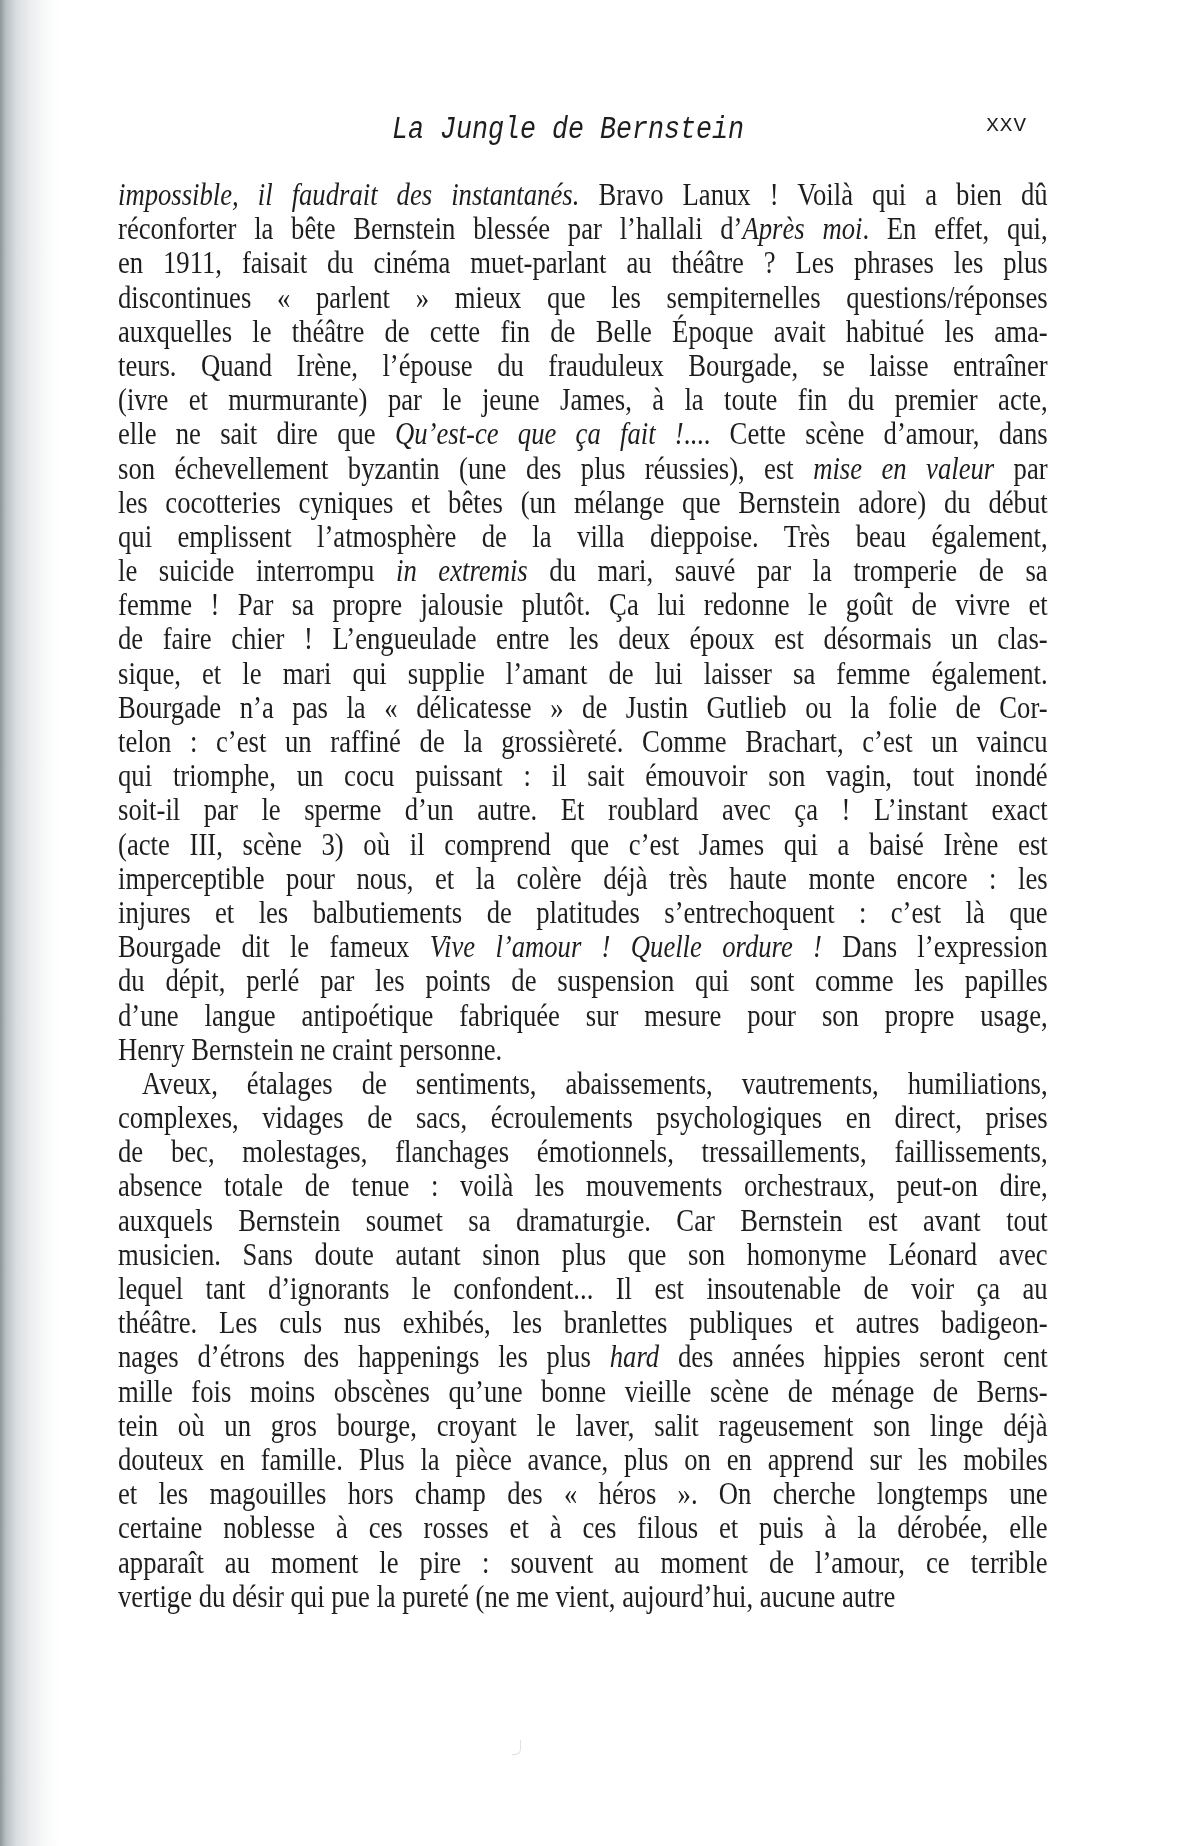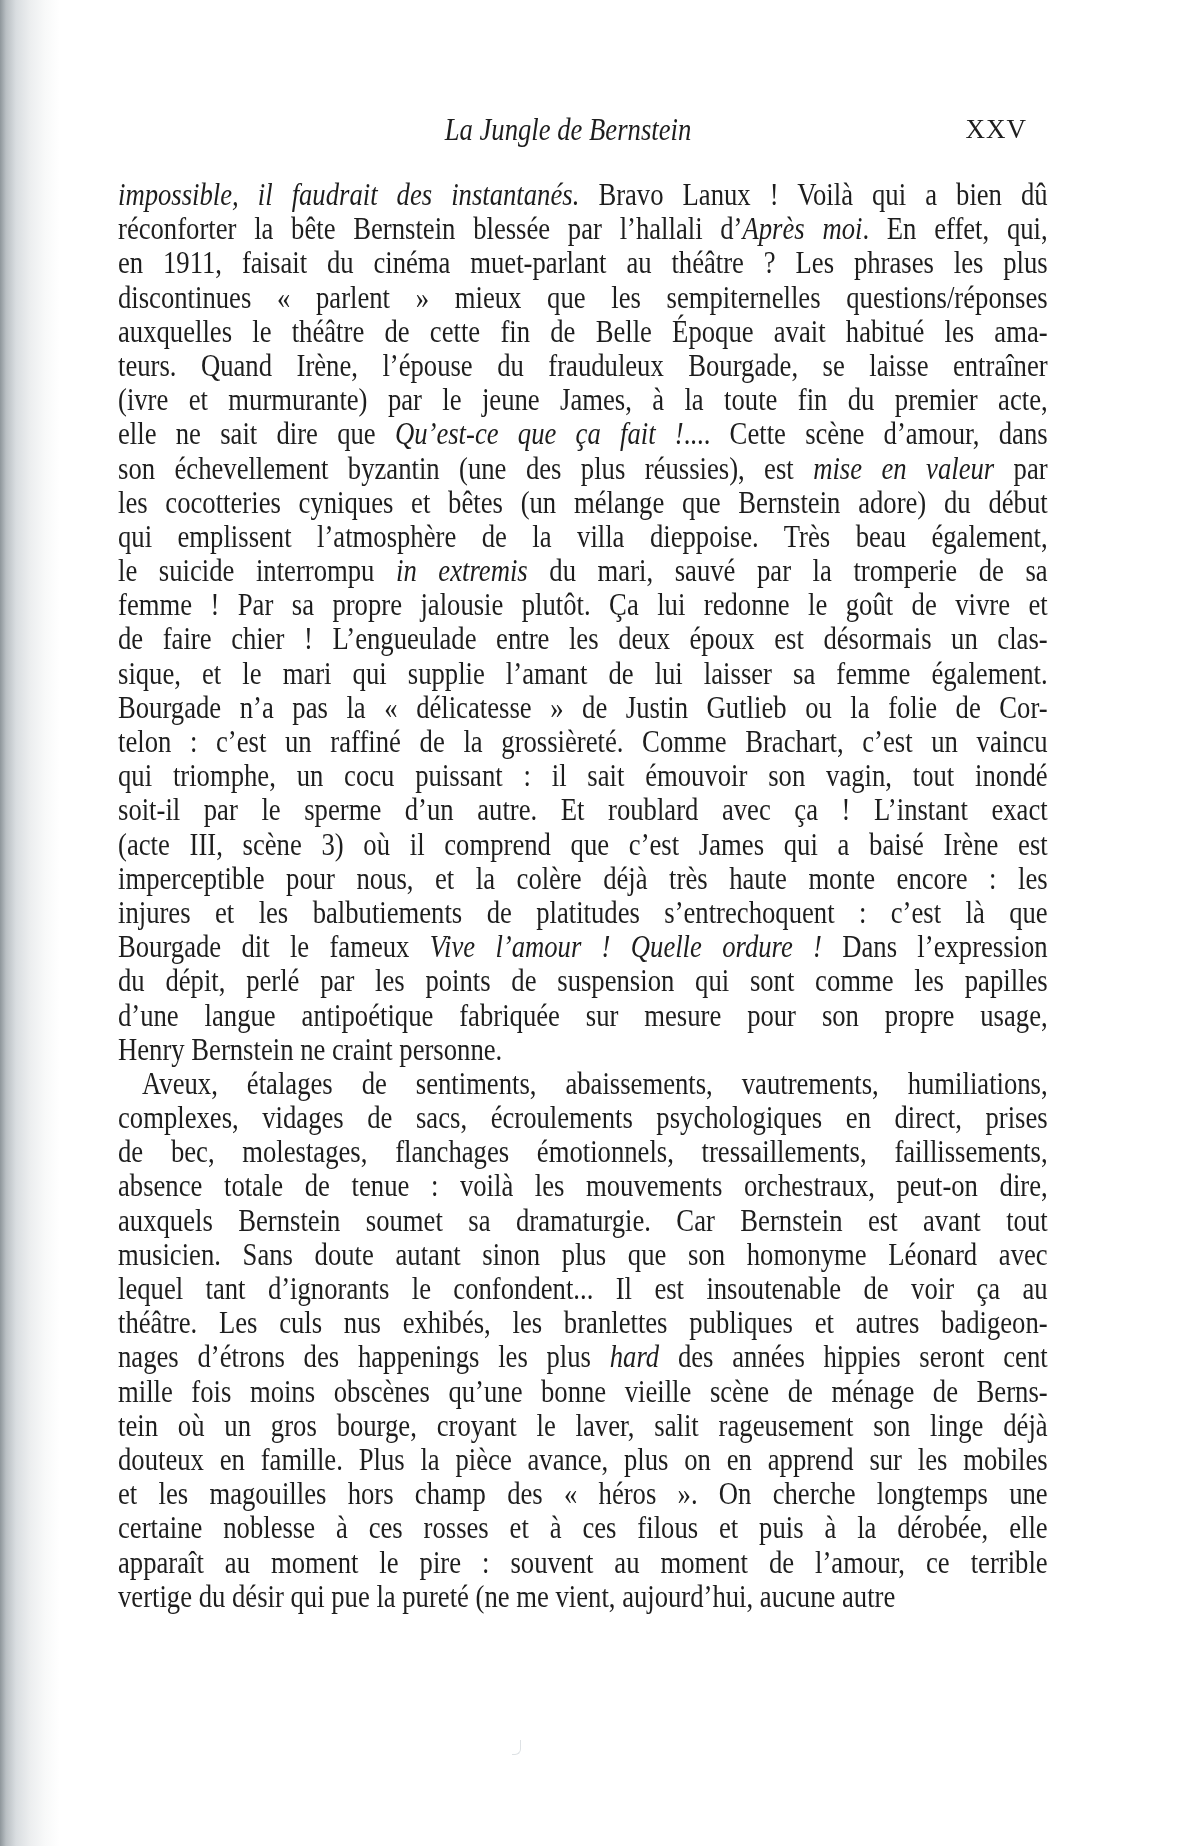--- a/index.html
+++ b/index.html
@@ -7,29 +7,29 @@
     width:1200px; height:1846px; overflow:hidden; position:relative;
     background:#ffffff;
     font-family:"Liberation Serif","DejaVu Serif",serif;
     color:#1e1e1e;
   }
   .gutter {
     position:absolute; left:0; top:0; width:60px; height:1846px;
     background:linear-gradient(to right,#8e969b 0px,#b9bfc3 6px,#d9dde0 16px,#eceeef 30px,#f8f9f9 45px,#ffffff 60px);
   }
   .header {
-    position:absolute; top:112px; left:103px; width:930px; height:40px;
+    position:absolute; top:112px; left:103px; width:930px; height:40px;font-family:Liberation Mono, monospace;
   }
   .running-title {
     position:absolute; left:0; width:930px; text-align:center;
     font-style:italic; font-size:31px; transform:scaleX(0.86); transform-origin:center;
     top:0;
   }
   .folio {
-    position:absolute; right:6px; top:2px; font-size:27px; letter-spacing:1px;
+    position:absolute; right:6px; top:2px; font-size:21px; letter-spacing:1px;
   }
   .body-text {
     position:absolute; left:118px; top:178px; width:930px;
   }
   .line {
     height:34.2px; line-height:34.2px; font-size:31px;
     white-space:nowrap; overflow:visible;
     text-align:justify; text-align-last:justify;
     transform:scaleX(0.86); transform-origin:left center; width:1081px;
   }

